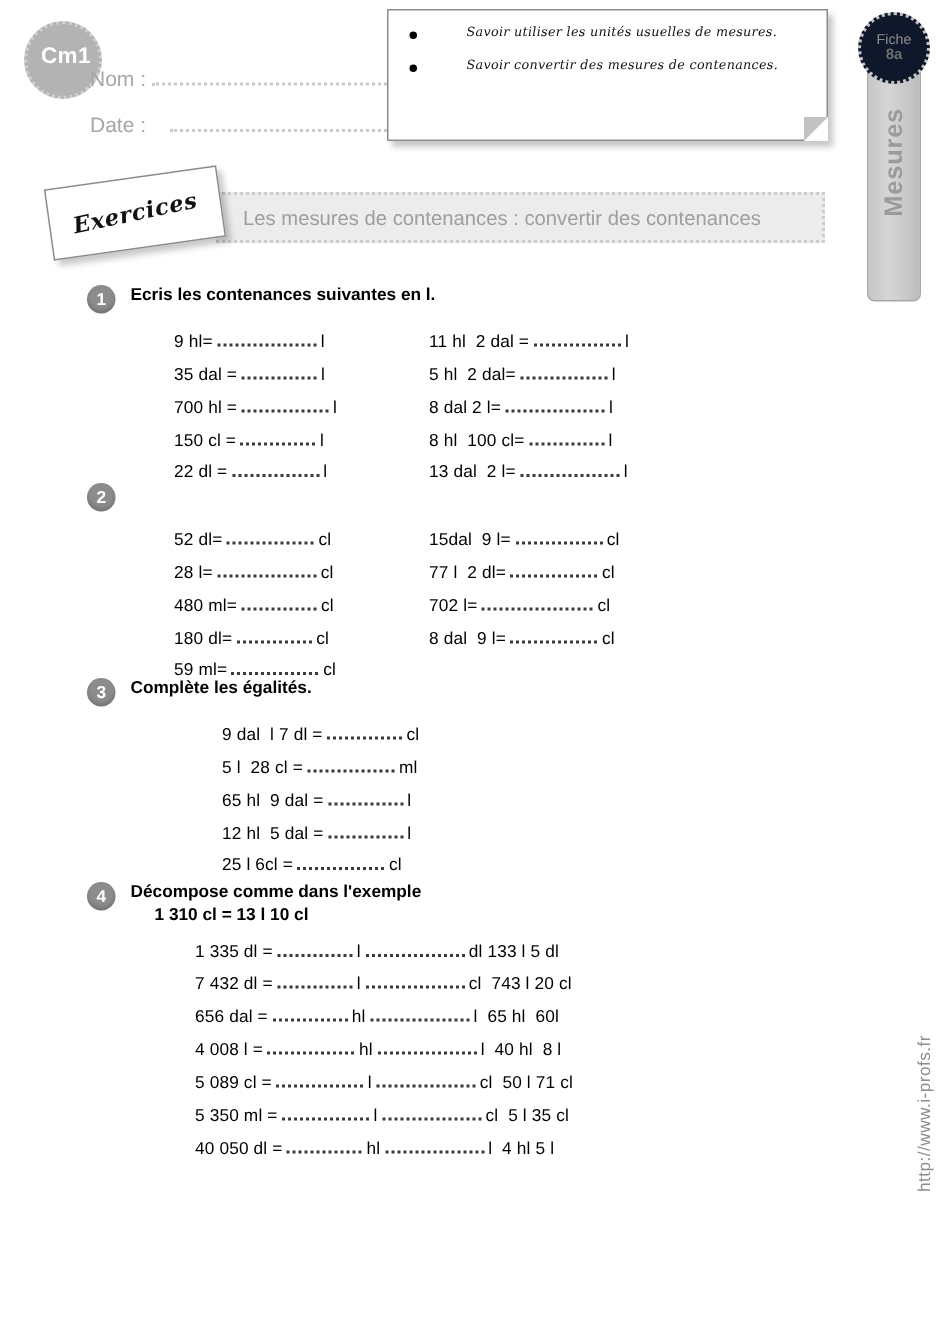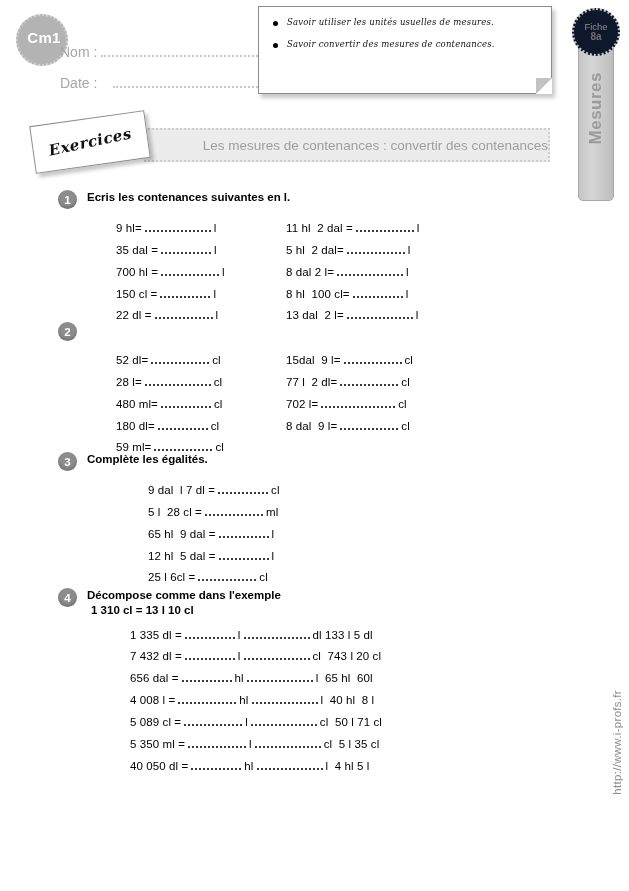--- a/index.html
+++ b/index.html
@@ -83,20 +83,21 @@
   }
   .obj-item {
     display: flex;
     align-items: flex-start;
     margin-bottom: 12px;
     font-family: "DejaVu Serif", serif;
     font-style: italic;
     font-size: 8.5px;
     color: #111;
     letter-spacing: 0.2px;
+    gap: 24px;
   }
   .obj-bullet {
     width: 5px;
     height: 5px;
     border-radius: 50%;
     background: #000;
     margin-right: 9px;
     margin-top: 4px;
     flex: 0 0 auto;
   }
@@ -137,21 +138,20 @@
     height: 34px;
     background: #ececec;
     border: 2px dotted #cdcdcd;
     box-sizing: border-box;
     display: flex;
     align-items: center;
     padding-left: 16px;
     color: #9e9e9e;
     font-size: 13.5px;
     z-index: 1;
-    justify-content: flex-end;
   }
   .title-notch {
     position: absolute;
     left: 138px;
     top: 136px;
     width: 0;
     height: 0;
     border-top: 9px solid transparent;
     border-bottom: 9px solid transparent;
     border-left: 10px solid #bcbcbc;
@@ -253,21 +253,21 @@
     margin-left: 10px;
     font-size: 11.5px;
     font-weight: bold;
     color: #000;
     line-height: 1.35;
   }
   .ex-example {
     font-size: 11.5px;
     font-weight: bold;
     color: #000;
-    margin-left: 14px;
+    margin-left: 26px;
   }
 
   .cols {
     display: flex;
     margin-top: 9px;
   }
   .col { display: flex; flex-direction: column; }
   .col.left { margin-left: 116px; width: 170px; }
   .col.right { width: 180px; }
   .col.single { margin-left: 148px; width: 230px; }

